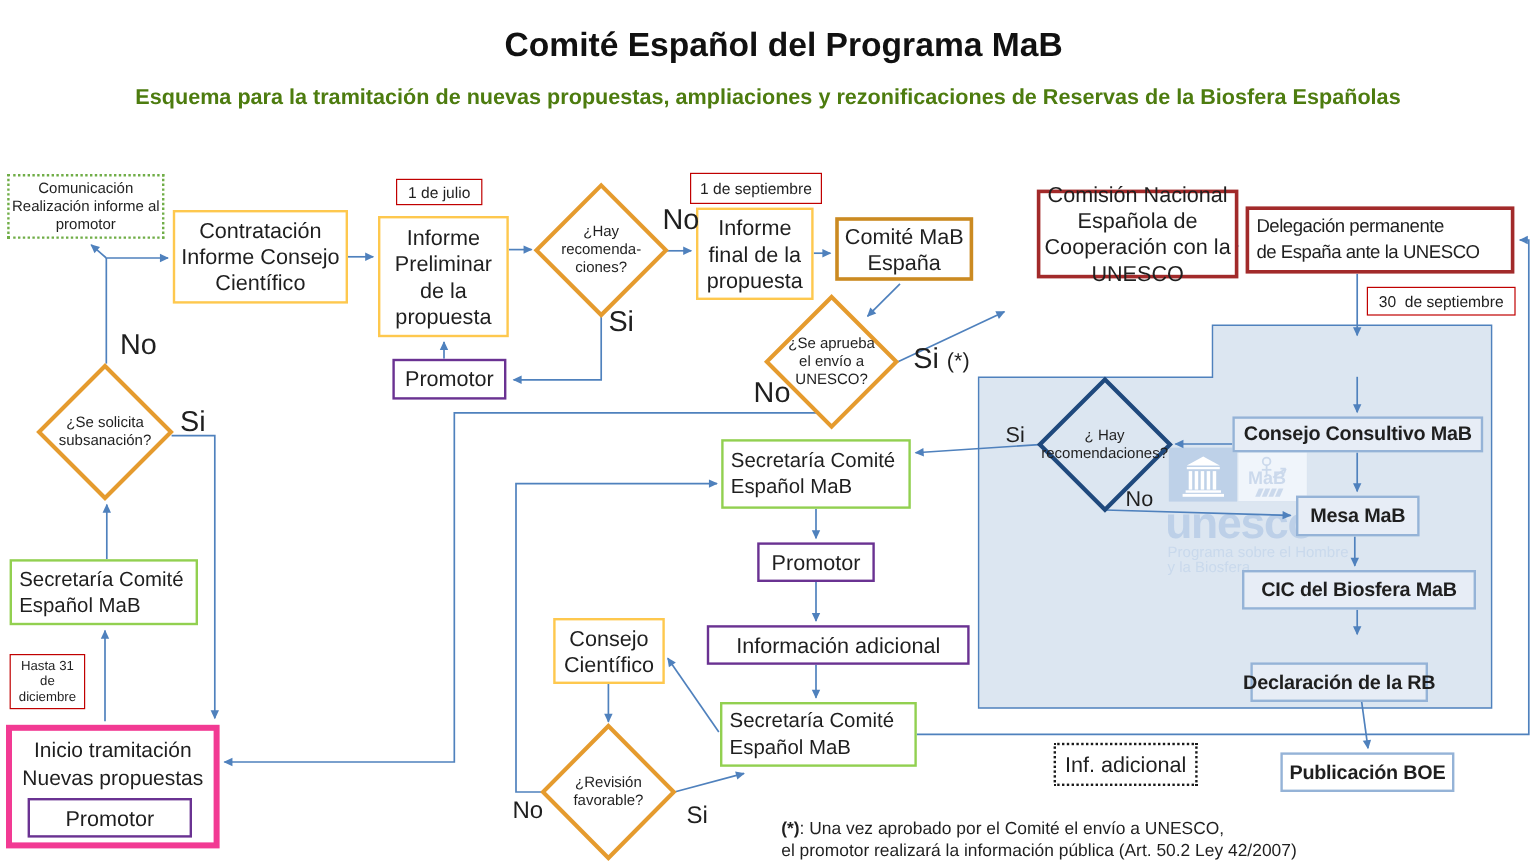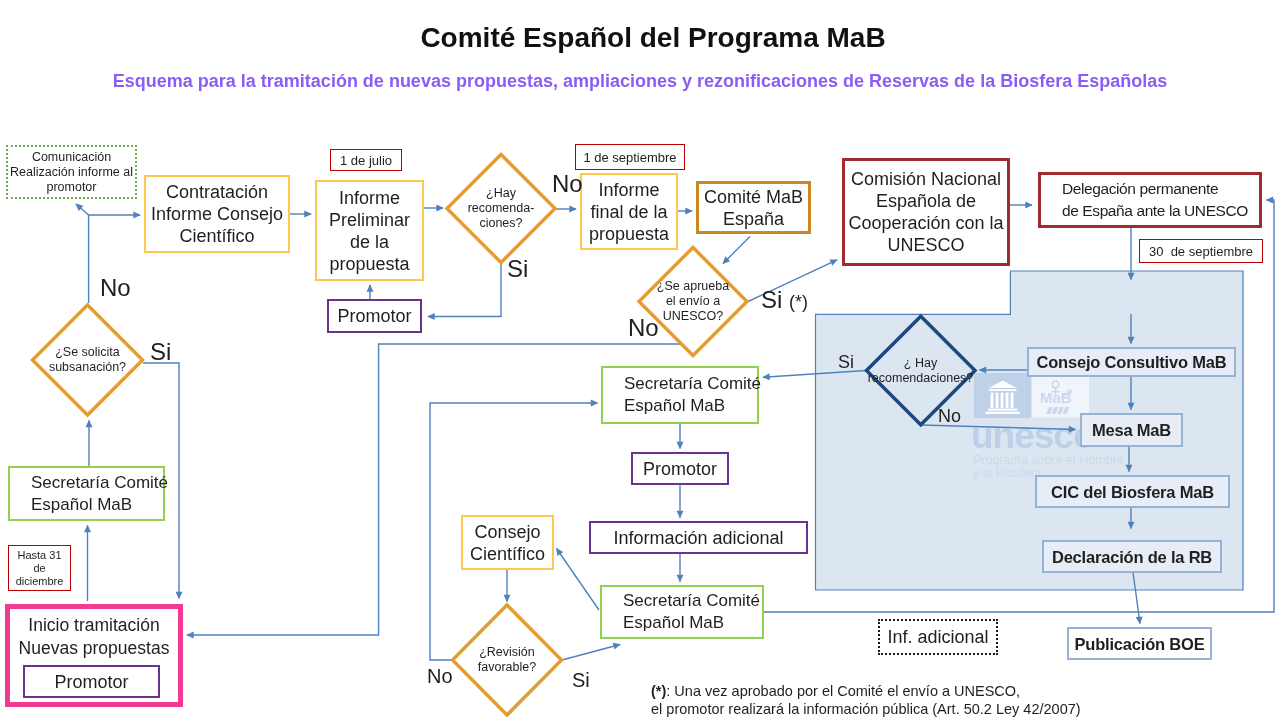--- a/index.html
+++ b/index.html
@@ -1,34 +1,34 @@
 <!DOCTYPE html>
 <html><head><meta charset="utf-8"><title>MaB</title>
 <style>
 html,body{margin:0;padding:0}
 #c{position:relative;width:1280px;height:720px;background:#fff;font-family:"Liberation Sans",sans-serif;color:#1f1f1f;overflow:hidden}
 #c div{box-sizing:border-box}
 .b{position:absolute;display:flex;align-items:center;justify-content:center;text-align:center;background:#fff;font-size:18px;line-height:22px;white-space:nowrap}
-.bl{justify-content:flex-start;text-align:left;padding-left:21px}
+.bl{justify-content:flex-start;text-align:left;padding-left:6px}
 .yellow{border:2px solid #fec84e}
 .orange{border:3px solid #cb8a21}
 .darkred{border:3px solid #a22a2a}
 .red{border:1.5px solid #c00000;font-size:13px;line-height:15px}
 .purple{border:2.5px solid #6a3292}
 .green{border:2.5px solid #92d050;font-size:17px}
 .pink{border:5px solid #f23a93}
 .blue{border:2px solid #95b3d7;background:#e7edf6;font-weight:bold;font-size:16.5px;letter-spacing:-0.2px}
 .lbl{position:absolute;font-size:24px;line-height:24px;white-space:nowrap}
 .dtx{position:absolute;display:flex;align-items:center;justify-content:center;text-align:center;font-size:12.5px;line-height:15px;white-space:nowrap}
 svg{position:absolute;left:0;top:0}
 </style></head>
 <body>
 <div id="c">
 <div style="position:absolute;left:13px;top:22px;width:1280px;text-align:center;font-size:28px;font-weight:bold;letter-spacing:0px;color:#111">Comité Español del Programa MaB</div>
-<div style="position:absolute;left:0;top:71px;width:1280px;text-align:center;font-size:18px;font-weight:bold;color:#8b5cf6">Esquema para la tramitación de nuevas propuestas, ampliaciones y rezonificaciones de Reservas de la Biosfera Españolas</div>
+<div style="position:absolute;left:0;top:71px;width:1280px;text-align:center;font-size:18px;font-weight:bold;color:#4d7c0f">Esquema para la tramitación de nuevas propuestas, ampliaciones y rezonificaciones de Reservas de la Biosfera Españolas</div>
 
 <svg width="1280" height="720" viewBox="0 0 1280 720">
 <defs>
 <marker id="ah" markerWidth="9" markerHeight="8" refX="7.2" refY="4" orient="auto" markerUnits="userSpaceOnUse">
 <path d="M0.5,0.5 L8,4 L0.5,7.5 z" fill="#4f81bd"></path>
 </marker>
 </defs>
 
 <polygon points="1010.4,271 1243,271 1243,590 815.5,590 815.5,314.3 1010.4,314.3" fill="#dce6f1" stroke="#4f81bd" stroke-width="1.2"></polygon>
 
@@ -109,28 +109,28 @@
 </g>
 </svg>
 
 <div class="b" style="left:6px;top:145px;width:131px;height:54px;border:2px dotted #70ad47;font-size:12.5px;line-height:15px">Comunicación<br>Realización informe al<br>promotor</div>
 <div class="b yellow" style="left:144px;top:175px;width:146px;height:78px">Contratación<br>Informe Consejo<br>Científico</div>
 <div class="b red" style="left:330px;top:149px;width:72px;height:22px">1 de julio</div>
 <div class="b yellow" style="left:315px;top:180px;width:109px;height:101px">Informe<br>Preliminar<br>de la<br>propuesta</div>
 <div class="b red" style="left:575px;top:144px;width:110px;height:26px">1 de septiembre</div>
 <div class="b yellow" style="left:580px;top:173px;width:98px;height:77px">Informe<br>final de la<br>propuesta</div>
 <div class="b orange" style="left:696px;top:181px;width:115px;height:53px">Comité MaB<br>España</div>
-<div class="b darkred" style="left:842px;top:158px;width:168px;height:108px">Comisión Nacional<br>Española de<br>Cooperación con la<br>UNESCO</div>
+<div class="b darkred" style="left:864px;top:158px;width:168px;height:74px">Comisión Nacional<br>Española de<br>Cooperación con la<br>UNESCO</div>
 <div class="b darkred bl" style="left:1038px;top:172px;width:224px;height:56px;font-size:15.5px;letter-spacing:-0.4px">Delegación permanente<br>de España ante la UNESCO</div>
 <div class="b red" style="left:1139px;top:239px;width:124px;height:24px">30&nbsp; de septiembre</div>
 <div class="b purple" style="left:327px;top:299px;width:95px;height:34px">Promotor</div>
 <div class="b blue" style="left:1027px;top:347px;width:209px;height:30px">Consejo Consultivo MaB</div>
 <div class="b blue" style="left:1080px;top:413px;width:103px;height:34px">Mesa MaB</div>
 <div class="b blue" style="left:1035px;top:475px;width:195px;height:33px">CIC del Biosfera MaB</div>
-<div class="b blue" style="left:1042px;top:540px;width:180px;height:33px">Declaración de la RB</div>
+<div class="b blue" style="left:1042px;top:552px;width:148px;height:33px">Declaración de la RB</div>
 <div class="b blue" style="left:1067px;top:627px;width:145px;height:33px;background:#fff">Publicación BOE</div>
 <div class="b green bl" style="left:601px;top:366px;width:158px;height:58px">Secretaría Comité<br>Español MaB</div>
 <div class="b purple" style="left:631px;top:452px;width:98px;height:33px">Promotor</div>
 <div class="b purple" style="left:589px;top:521px;width:219px;height:33px">Información adicional</div>
 <div class="b green bl" style="left:600px;top:585px;width:164px;height:54px">Secretaría Comité<br>Español MaB</div>
 <div class="b yellow" style="left:461px;top:515px;width:93px;height:55px">Consejo<br>Científico</div>
 <div class="b green bl" style="left:8px;top:466px;width:157px;height:55px">Secretaría Comité<br>Español MaB</div>
 <div class="b red" style="left:8px;top:545px;width:63px;height:46px;font-size:11px;line-height:13px">Hasta 31<br>de<br>diciembre</div>
 <div class="b pink" style="left:5px;top:604px;width:178px;height:103px;flex-direction:column;padding-top:5px;justify-content:flex-start;font-size:17.5px;line-height:23px;border-width:5.5px">Inicio tramitación<br>Nuevas propuestas</div>
 <div class="b purple" style="left:23px;top:665px;width:137px;height:33px;border-width:2px">Promotor</div>

